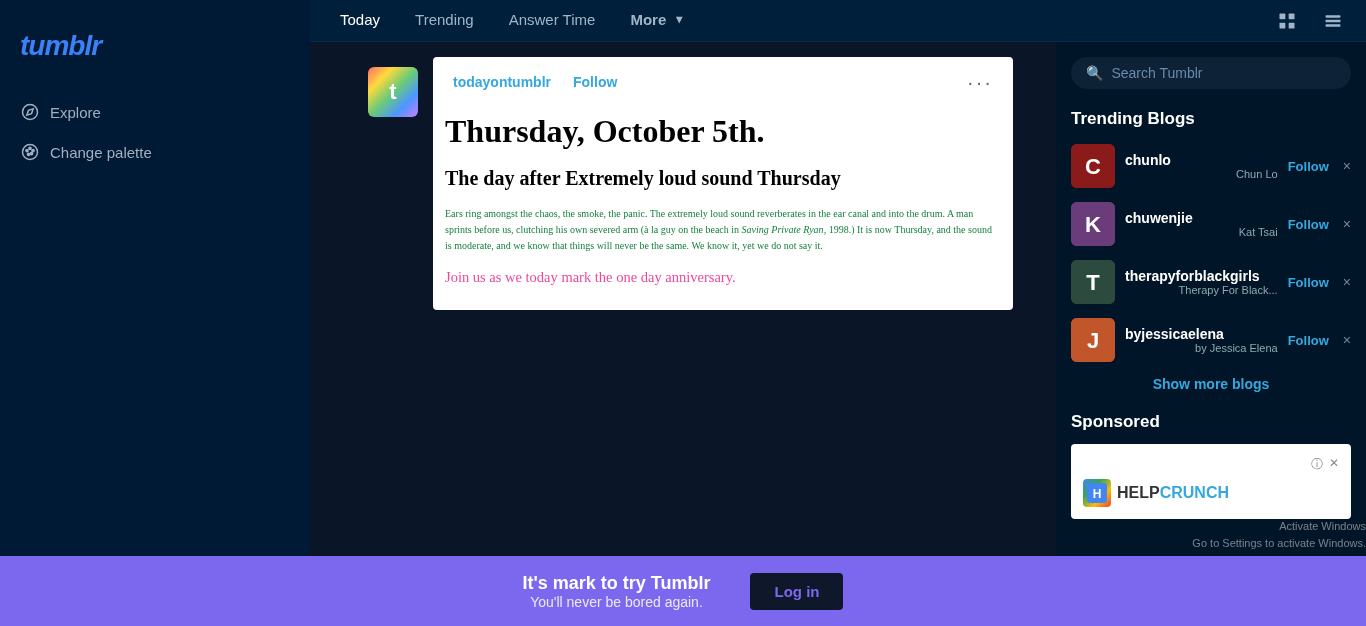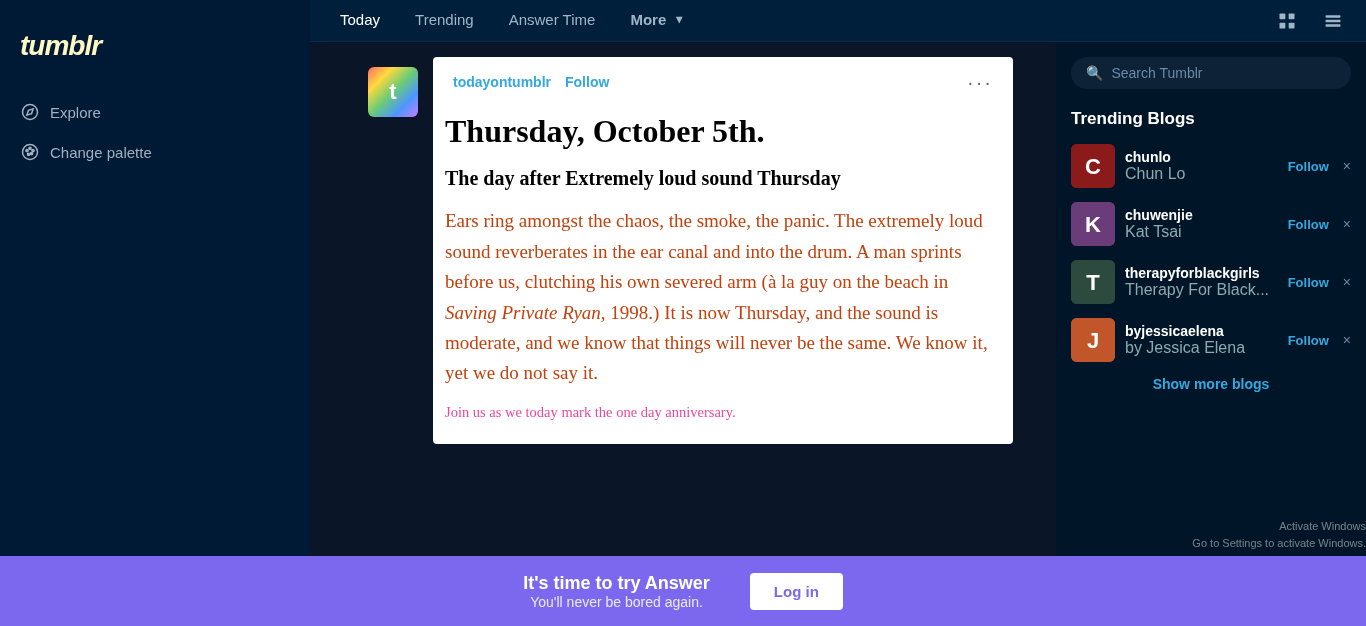--- a/index.html
+++ b/index.html
@@ -4,21 +4,21 @@
   <style>
     * { margin: 0; padding: 0; box-sizing: border-box; }
     body { font-family: -apple-system, BlinkMacSystemFont, 'Segoe UI', sans-serif; background: #001935; color: #fff; height: 626px; overflow: hidden; position: relative; }
 
     
     .layout { display: flex; height: 626px; }
 
     
     .sidebar { width: 310px; background: #001935; padding: 20px 0; flex-shrink: 0; }
     .sidebar-logo { padding: 10px 20px 30px 20px; }
-    .sidebar-logo span { font-size: 28px; font-weight: 900; color: #fef9c3; font-style: italic; letter-spacing: -1px; }
+    .sidebar-logo span { font-size: 28px; font-weight: 900; color: #3b82f6; font-style: italic; letter-spacing: -1px; }
     .sidebar-item { display: flex; align-items: center; gap: 10px; padding: 10px 20px; cursor: pointer; color: #a0b0c0; font-size: 15px; }
     .sidebar-icon { width: 20px; height: 20px; display: flex; align-items: center; justify-content: center; flex-shrink: 0; }
 
     
     .main { flex: 1; display: flex; flex-direction: column; background: #001935; overflow: hidden; }
 
     
     .nav { background: #001f3a; display: flex; align-items: center; padding: 0 15px; height: 42px; border-bottom: 1px solid #0a2a4a; gap: 5px; flex-shrink: 0; }
     .nav-item { padding: 0 15px; height: 54px; display: flex; align-items: center; color: #a0b5c8; font-size: 15px; font-weight: 500; cursor: pointer; border-bottom: 3px solid transparent; text-decoration: none; white-space: nowrap; }
     .nav-item.active { color: #fff; border-bottom: 3px solid #35a8e0; }
@@ -37,64 +37,64 @@
     .feed::-webkit-scrollbar-thumb { background: #1a3050; border-radius: 3px; }
 
     
     .post-avatar-strip { width: 80px; flex-shrink: 0; padding-top: 10px; display: flex; justify-content: center; }
     .post-avatar { width: 50px; height: 50px; border-radius: 6px; overflow: hidden; background: linear-gradient(135deg, #ff6b6b, #ffd93d, #6bcb77, #4d96ff, #c77dff); display: flex; align-items: center; justify-content: center; font-size: 22px; font-weight: 900; color: #fff; }
 
     
     .post-outer { display: flex; width: 100%; max-width: 660px; gap: 0; }
     .post-card { background: #fff; color: #000; border-radius: 4px; flex: 1; overflow: hidden; }
     .post-header { display: flex; align-items: center; justify-content: space-between; padding: 15px 20px 10px 20px; }
-    .post-author { display: flex; align-items: center; gap: 8px; justify-content: space-between; }
+    .post-author { display: flex; align-items: center; gap: 16px; justify-content: space-between; }
     .post-author-name { color: #35a8e0; font-size: 14px; font-weight: 600; cursor: pointer; }
     .post-follow-btn { color: #35a8e0; font-size: 14px; font-weight: 600; cursor: pointer; margin-left: 6px; }
     .post-dots { color: #666; cursor: pointer; font-size: 20px; letter-spacing: 2px; line-height: 1; }
     .post-body { padding: 10px 20px 20px 12px; }
     .post-title-date { font-size: 32px; font-weight: 900; margin-bottom: 15px; line-height: 1.2; font-family: Georgia, serif; }
     .post-subtitle { font-size: 20px; font-weight: 700; margin-bottom: 15px; font-family: Georgia, serif; line-height: 1.3; }
-    .post-text { font-size: 19px; line-height: 1.6; color: #c2410c; margin-bottom: 12px; font-family: Georgia, serif; }
+    .post-text { font-size: 10px; line-height: 1.6; color: #15803d; margin-bottom: 12px; font-family: Georgia, serif; }
     .post-text em { font-style: italic; }
     .post-text-last { font-size: 14.5px; line-height: 1.6; color: #ec4899; font-family: Georgia, serif; }
 
     
     .right-sidebar { width: 310px; background: #001628; padding: 15px; overflow-y: auto; flex-shrink: 0; }
     .right-sidebar::-webkit-scrollbar { width: 6px; }
     .search-box { display: flex; align-items: center; gap: 8px; background: #0d2137; border-radius: 20px; padding: 8px 15px; margin-bottom: 20px; }
     .search-icon { color: #a0b5c8; font-size: 14px; }
     .search-input { background: none; border: none; outline: none; color: #a0b5c8; font-size: 14px; flex: 1; }
     .search-input::placeholder { color: #6a8aaa; }
 
     .trending-title { font-size: 17px; font-weight: 700; color: #fff; margin-bottom: 15px; }
     .trending-blog { display: flex; align-items: center; gap: 10px; margin-bottom: 14px; }
     .blog-avatar-placeholder { width: 44px; height: 44px; border-radius: 6px; flex-shrink: 0; display: flex; align-items: center; justify-content: center; font-size: 18px; font-weight: 700; color: #fff; }
     .blog-info { flex: 1; min-width: 0; }
     .blog-name { font-size: 14px; font-weight: 600; color: #fff; }
-    .blog-subname { font-size: 16px; color: #8aabb0; white-space: nowrap; overflow: hidden; text-overflow: ellipsis; }
+    .blog-subname { font-size: 11px; color: #8aabb0; white-space: nowrap; overflow: hidden; text-overflow: ellipsis; text-align: right; }
     .blog-follow-btn { color: #35a8e0; font-size: 13px; font-weight: 600; cursor: pointer; white-space: nowrap; }
     .blog-close-btn { color: #6a8aaa; font-size: 14px; cursor: pointer; margin-left: 4px; }
     .show-more { color: #35a8e0; font-size: 14px; font-weight: 600; cursor: pointer; text-align: center; margin: 8px 0 20px 0; }
     .sponsored-title { font-size: 17px; font-weight: 700; color: #fff; margin-bottom: 12px; }
     .sponsored-box { background: #fff; border-radius: 4px; padding: 12px; display: flex; align-items: center; gap: 8px; }
     .sponsored-close { font-size: 12px; color: #888; cursor: pointer; }
     .sponsored-info-icon { color: #888; font-size: 12px; cursor: pointer; }
     .sponsored-top { display: flex; justify-content: flex-end; gap: 6px; margin-bottom: 6px; }
     .helpcrunch-logo { display: flex; align-items: center; gap: 6px; }
     .helpcrunch-icon { width: 28px; height: 28px; background: linear-gradient(135deg, #4285f4, #34a853, #fbbc04, #ea4335); border-radius: 4px; display: flex; align-items: center; justify-content: center; font-size: 14px; }
     .helpcrunch-text { font-size: 16px; font-weight: 700; color: #333; }
     .helpcrunch-text span { color: #35a8e0; }
 
     
     .bottom-banner { position: absolute; bottom: 0; left: 0; right: 0; height: 70px; background: #7b68ee; display: flex; align-items: center; justify-content: center; gap: 40px; z-index: 100; }
     .banner-text { text-align: center; }
     .banner-main { font-size: 18px; font-weight: 700; color: #fff; }
     .banner-sub { font-size: 14px; color: rgba(255,255,255,0.85); }
-    .login-btn { background: #ffffff; color: #7b68ee; border: none; border-radius: 4px; padding: 10px 24px; font-size: 15px; font-weight: 600; cursor: pointer; }
+    .login-btn { background: #0f172a; color: #7b68ee; border: none; border-radius: 4px; padding: 10px 24px; font-size: 15px; font-weight: 600; cursor: pointer; }
 
     
     .windows-watermark { position: absolute; bottom: 75px; right: 0; color: rgba(255,255,255,0.45); font-size: 11px; text-align: right; line-height: 1.5; pointer-events: none; }
   </style>
 </head>
 <body>
 
 <div class="layout">
 
   <div class="sidebar">
@@ -247,28 +247,48 @@
               <div class="blog-name">byjessicaelena</div>
               <div class="blog-subname">by Jessica Elena</div>
             </div>
             <span class="blog-follow-btn">Follow</span>
             <span class="blog-close-btn">×</span>
           </div>
 
           <div class="show-more">Show more blogs</div>
         </div>
 
+        <div>
+          <div class="sponsored-title">Sponsored</div>
+          <div class="sponsored-box">
+            <div style="flex:1;">
+              <div class="sponsored-top">
+                <span class="sponsored-info-icon">ⓘ</span>
+                <span class="sponsored-close">✕</span>
+              </div>
+              <div class="helpcrunch-logo">
+                <div class="helpcrunch-icon">
+                  <svg width="20" height="20" viewBox="0 0 20 20">
+                    <rect width="20" height="20" rx="3" fill="#4285f4"></rect>
+                    <text x="10" y="15" text-anchor="middle" font-size="12" fill="#fff" font-weight="700">H</text>
+                  </svg>
+                </div>
+                <span class="helpcrunch-text">HELP<span style="color:#35a8e0;">CRUNCH</span></span>
+              </div>
+            </div>
+          </div>
+        </div>
       </div>
     </div>
   </div>
 </div>
 
 <div class="bottom-banner">
   <div class="banner-text">
-    <div class="banner-main">It's time to try Answer</div>
+    <div class="banner-main">It's mark to try Tumblr</div>
     <div class="banner-sub">You'll never be bored again.</div>
   </div>
   <button class="login-btn">Log in</button>
 </div>
 
 <div class="windows-watermark">
   <div>Activate Windows</div>
   <div>Go to Settings to activate Windows.</div>
 </div>
 

